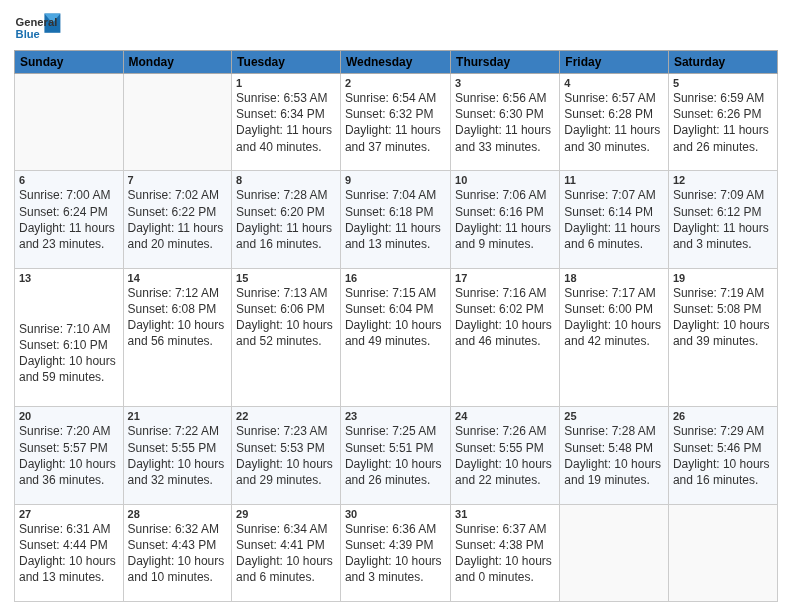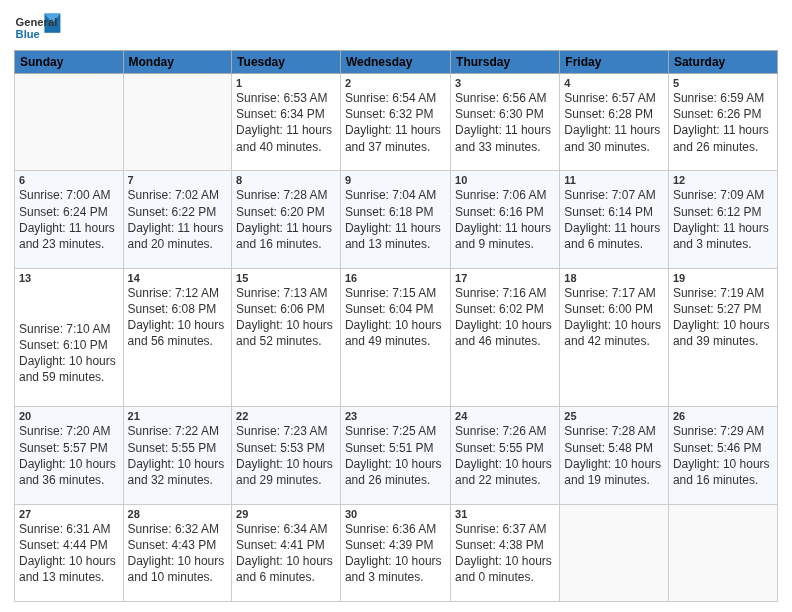--- a/index.html
+++ b/index.html
@@ -233,21 +233,21 @@
           </td>
           <td>
             <span class="day-num">18</span>
             <div class="day-info" style="white-space: pre-line;">Sunrise: 7:17 AM
 Sunset: 6:00 PM
 Daylight: 10 hours and 42 minutes.</div>
           </td>
           <td>
             <span class="day-num">19</span>
             <div class="day-info" style="white-space: pre-line;">Sunrise: 7:19 AM
-Sunset: 5:27 PM
+Sunset: 5:08 PM
 Daylight: 10 hours and 39 minutes.</div>
           </td>
         </tr>
         <tr>
           <td>
             <span class="day-num">20</span>
             <div class="day-info" style="white-space: pre-line;">Sunrise: 7:20 AM
 Sunset: 5:57 PM
 Daylight: 10 hours and 36 minutes.</div>
           </td>

